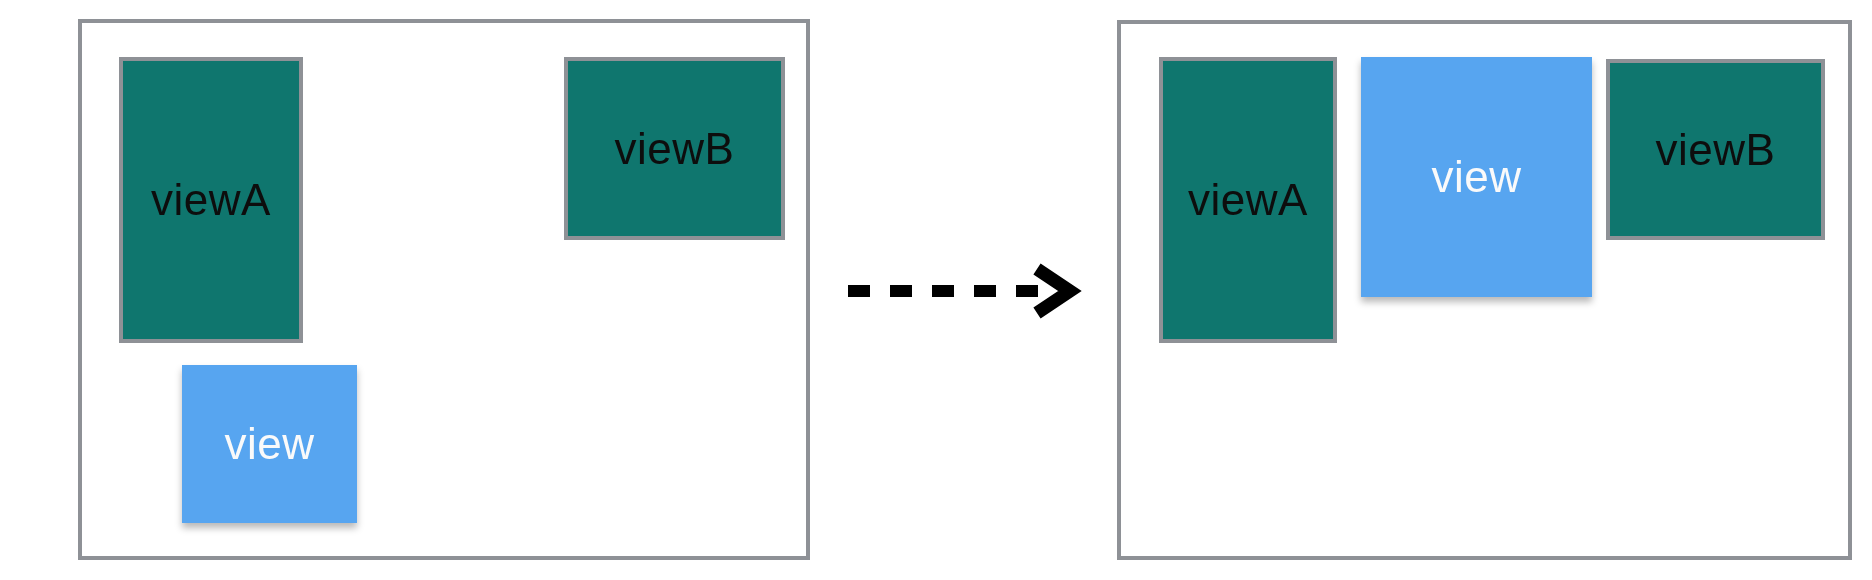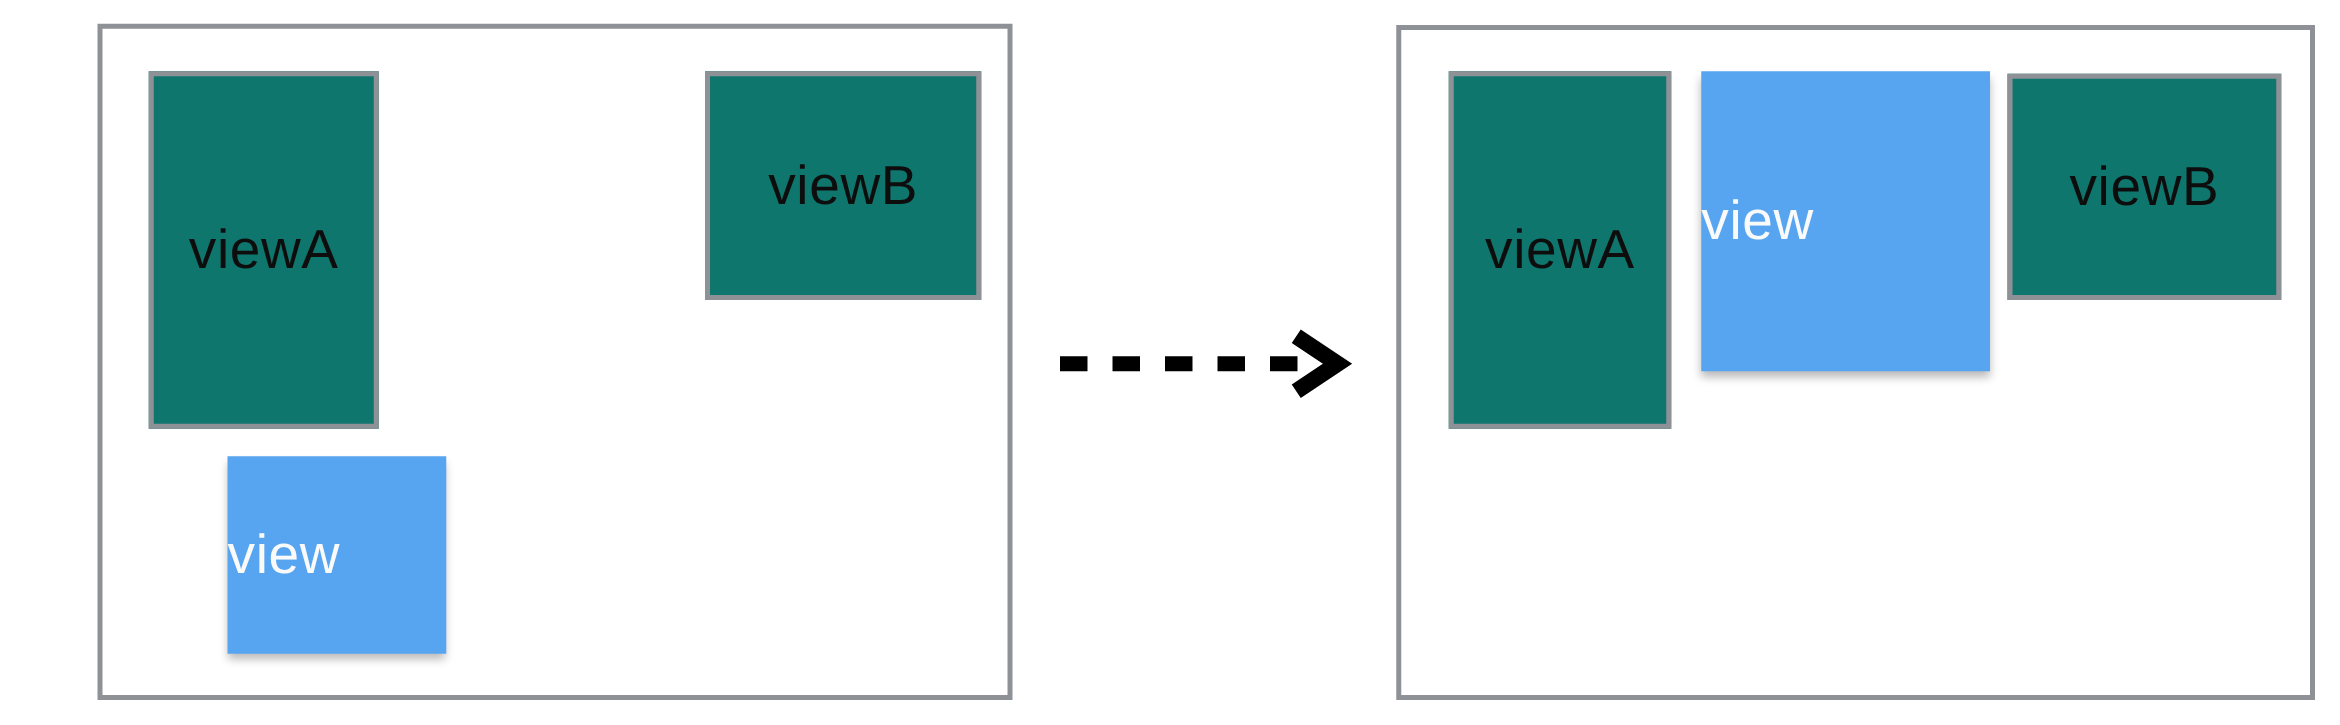--- a/index.html
+++ b/index.html
@@ -33,21 +33,21 @@
     font-weight: 300;
     letter-spacing: 0.5px;
     color: var(--label_dark, #0d0d0d);
   }
   .blueview {
     position: absolute;
     background: var(--view_fill, #57a5f0);
     box-sizing: border-box;
     display: flex;
     align-items: center;
-    justify-content: flex-start;
+    justify-content: center;
     font-size: 44px;
     font-weight: 300;
     letter-spacing: 0.5px;
     color: var(--label_light, #fafafa);
     box-shadow: 0 5px 7px rgba(0, 0, 0, 0.28);
   }
   
   .before-superview { left: 78px;  top: 19px;  width: 732px; height: 541px; }
   .before-viewA     { left: 119px; top: 57px;  width: 184px; height: 286px; }
   .before-viewB     { left: 564px; top: 57px;  width: 221px; height: 183px; }

